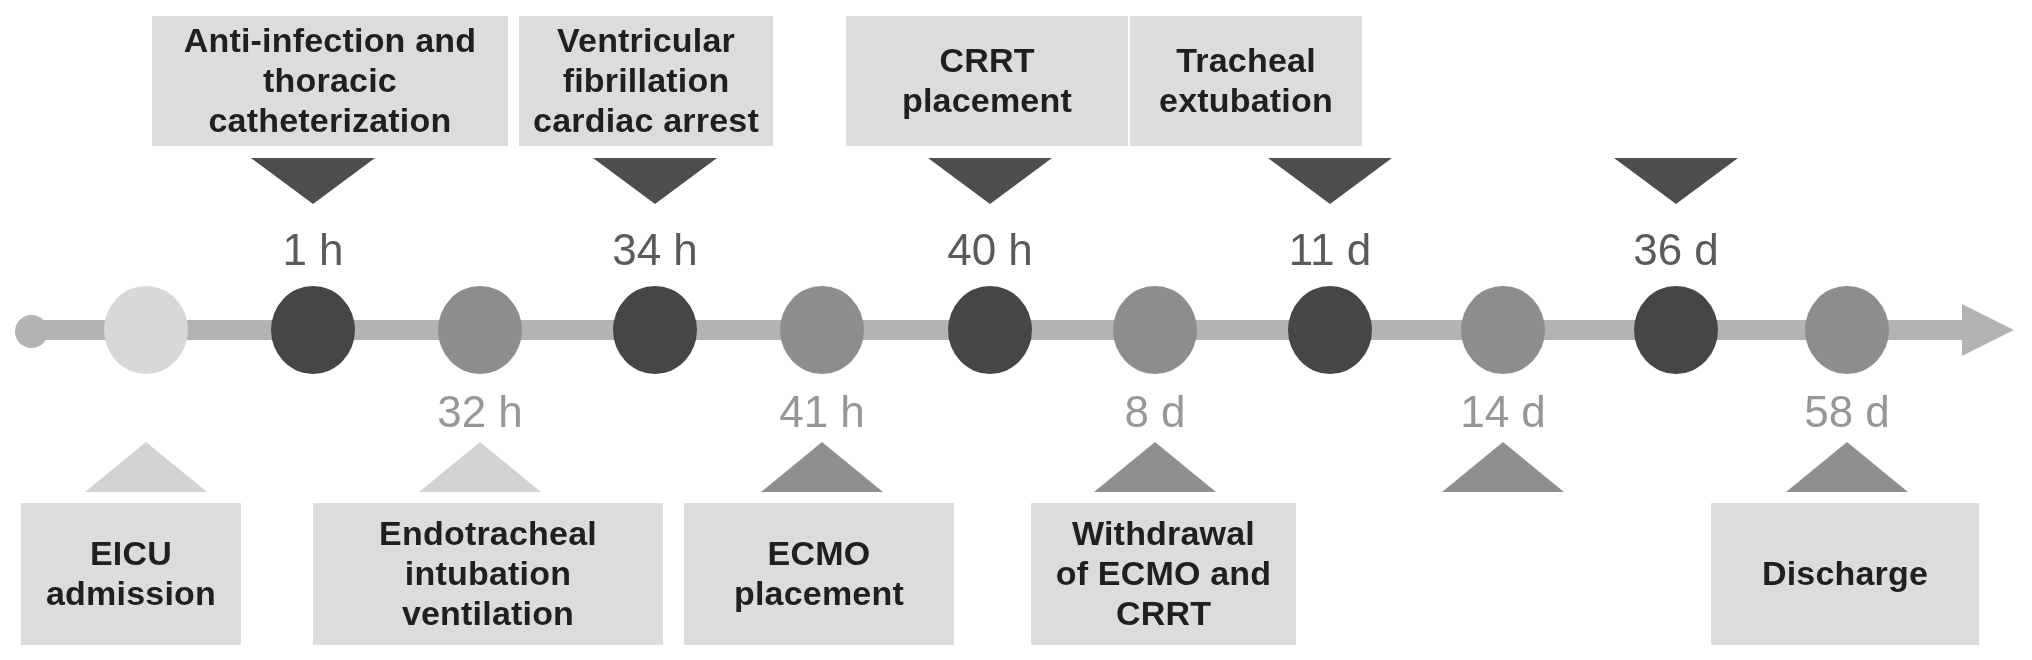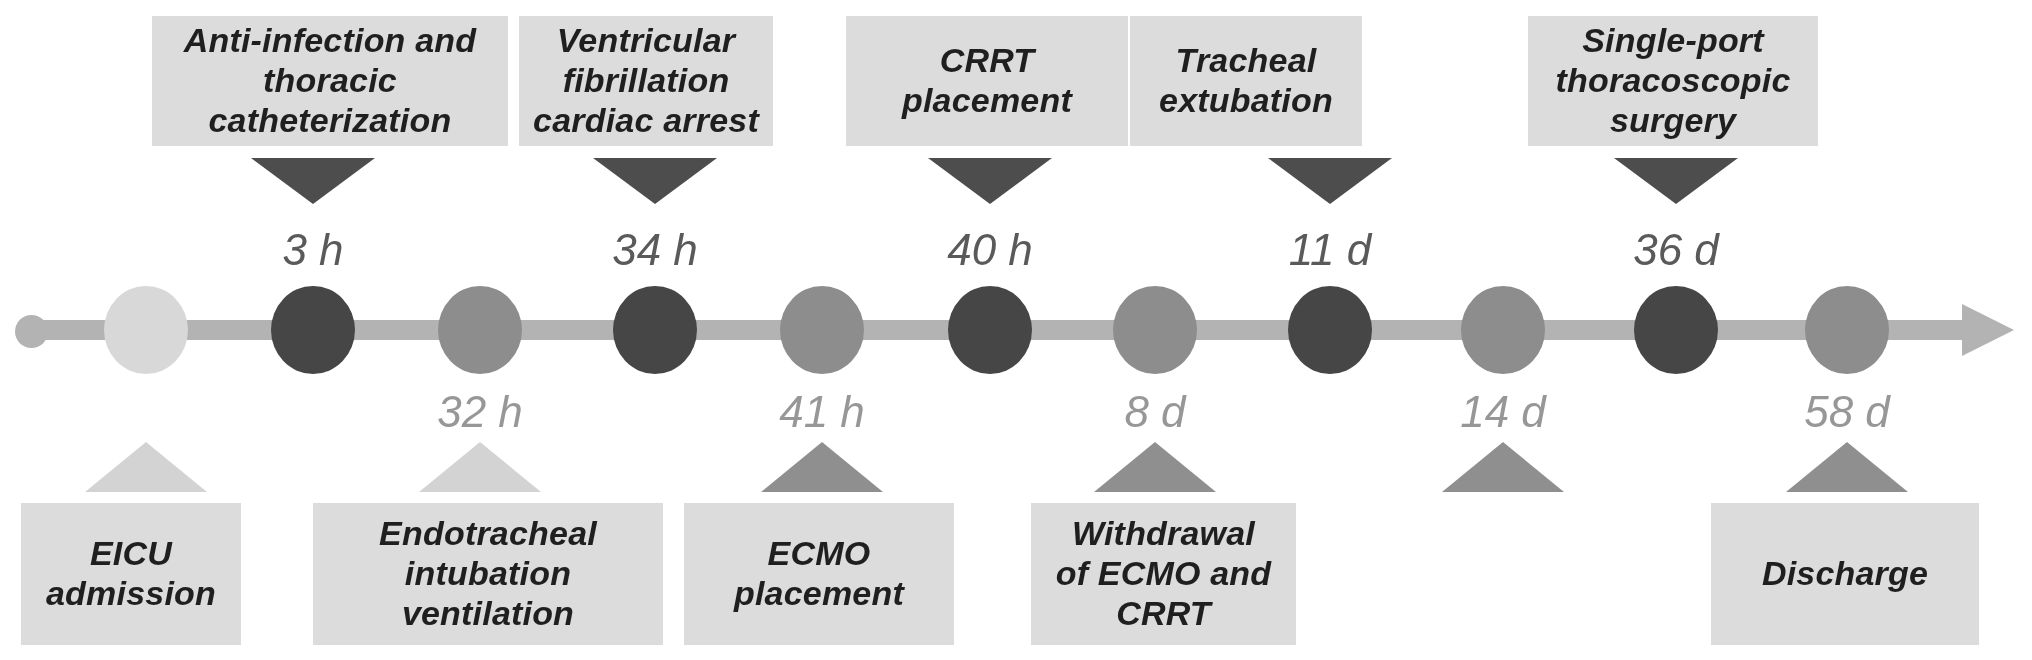--- a/index.html
+++ b/index.html
@@ -7,21 +7,20 @@
     padding: 0;
     background: #ffffff;
   }
   .canvas {
     position: relative;
     width: 2032px;
     height: 660px;
     background: var(--bg, #ffffff);
     font-family: "Liberation Sans", sans-serif;
     overflow: hidden;
-    font-style: italic;
   }
   
   .event-box {
     position: absolute;
     background: var(--box-fill, #dcdcdc);
     display: flex;
     align-items: center;
     justify-content: center;
     text-align: center;
   }
@@ -126,33 +125,28 @@
 cardiac arrest</div>
   </div>
   <div class="event-box top" style="left:846px;width:282px">
     <div class="box-label">CRRT
 placement</div>
   </div>
   <div class="event-box top" style="left:1130px;width:232px">
     <div class="box-label">Tracheal
 extubation</div>
   </div>
-  <div class="event-box top" style="left:1528px;width:290px">
-    <div class="box-label">Single-port
-thoracoscopic
-surgery</div>
-  </div>
 
   <div class="tri tri-down" style="left:251px"></div>
   <div class="tri tri-down" style="left:593px"></div>
   <div class="tri tri-down" style="left:928px"></div>
   <div class="tri tri-down" style="left:1268px"></div>
   <div class="tri tri-down" style="left:1614px"></div>
 
-  <div class="time-label top-time" style="left:203px">3 h</div>
+  <div class="time-label top-time" style="left:203px">1 h</div>
   <div class="time-label top-time" style="left:545px">34 h</div>
   <div class="time-label top-time" style="left:880px">40 h</div>
   <div class="time-label top-time" style="left:1220px">11 d</div>
   <div class="time-label top-time" style="left:1566px">36 d</div>
 
   <div class="start-dot"></div>
   <div class="axis-line"></div>
   <div class="arrow-head"></div>
 
   <div class="node light" style="left:104px"></div>

